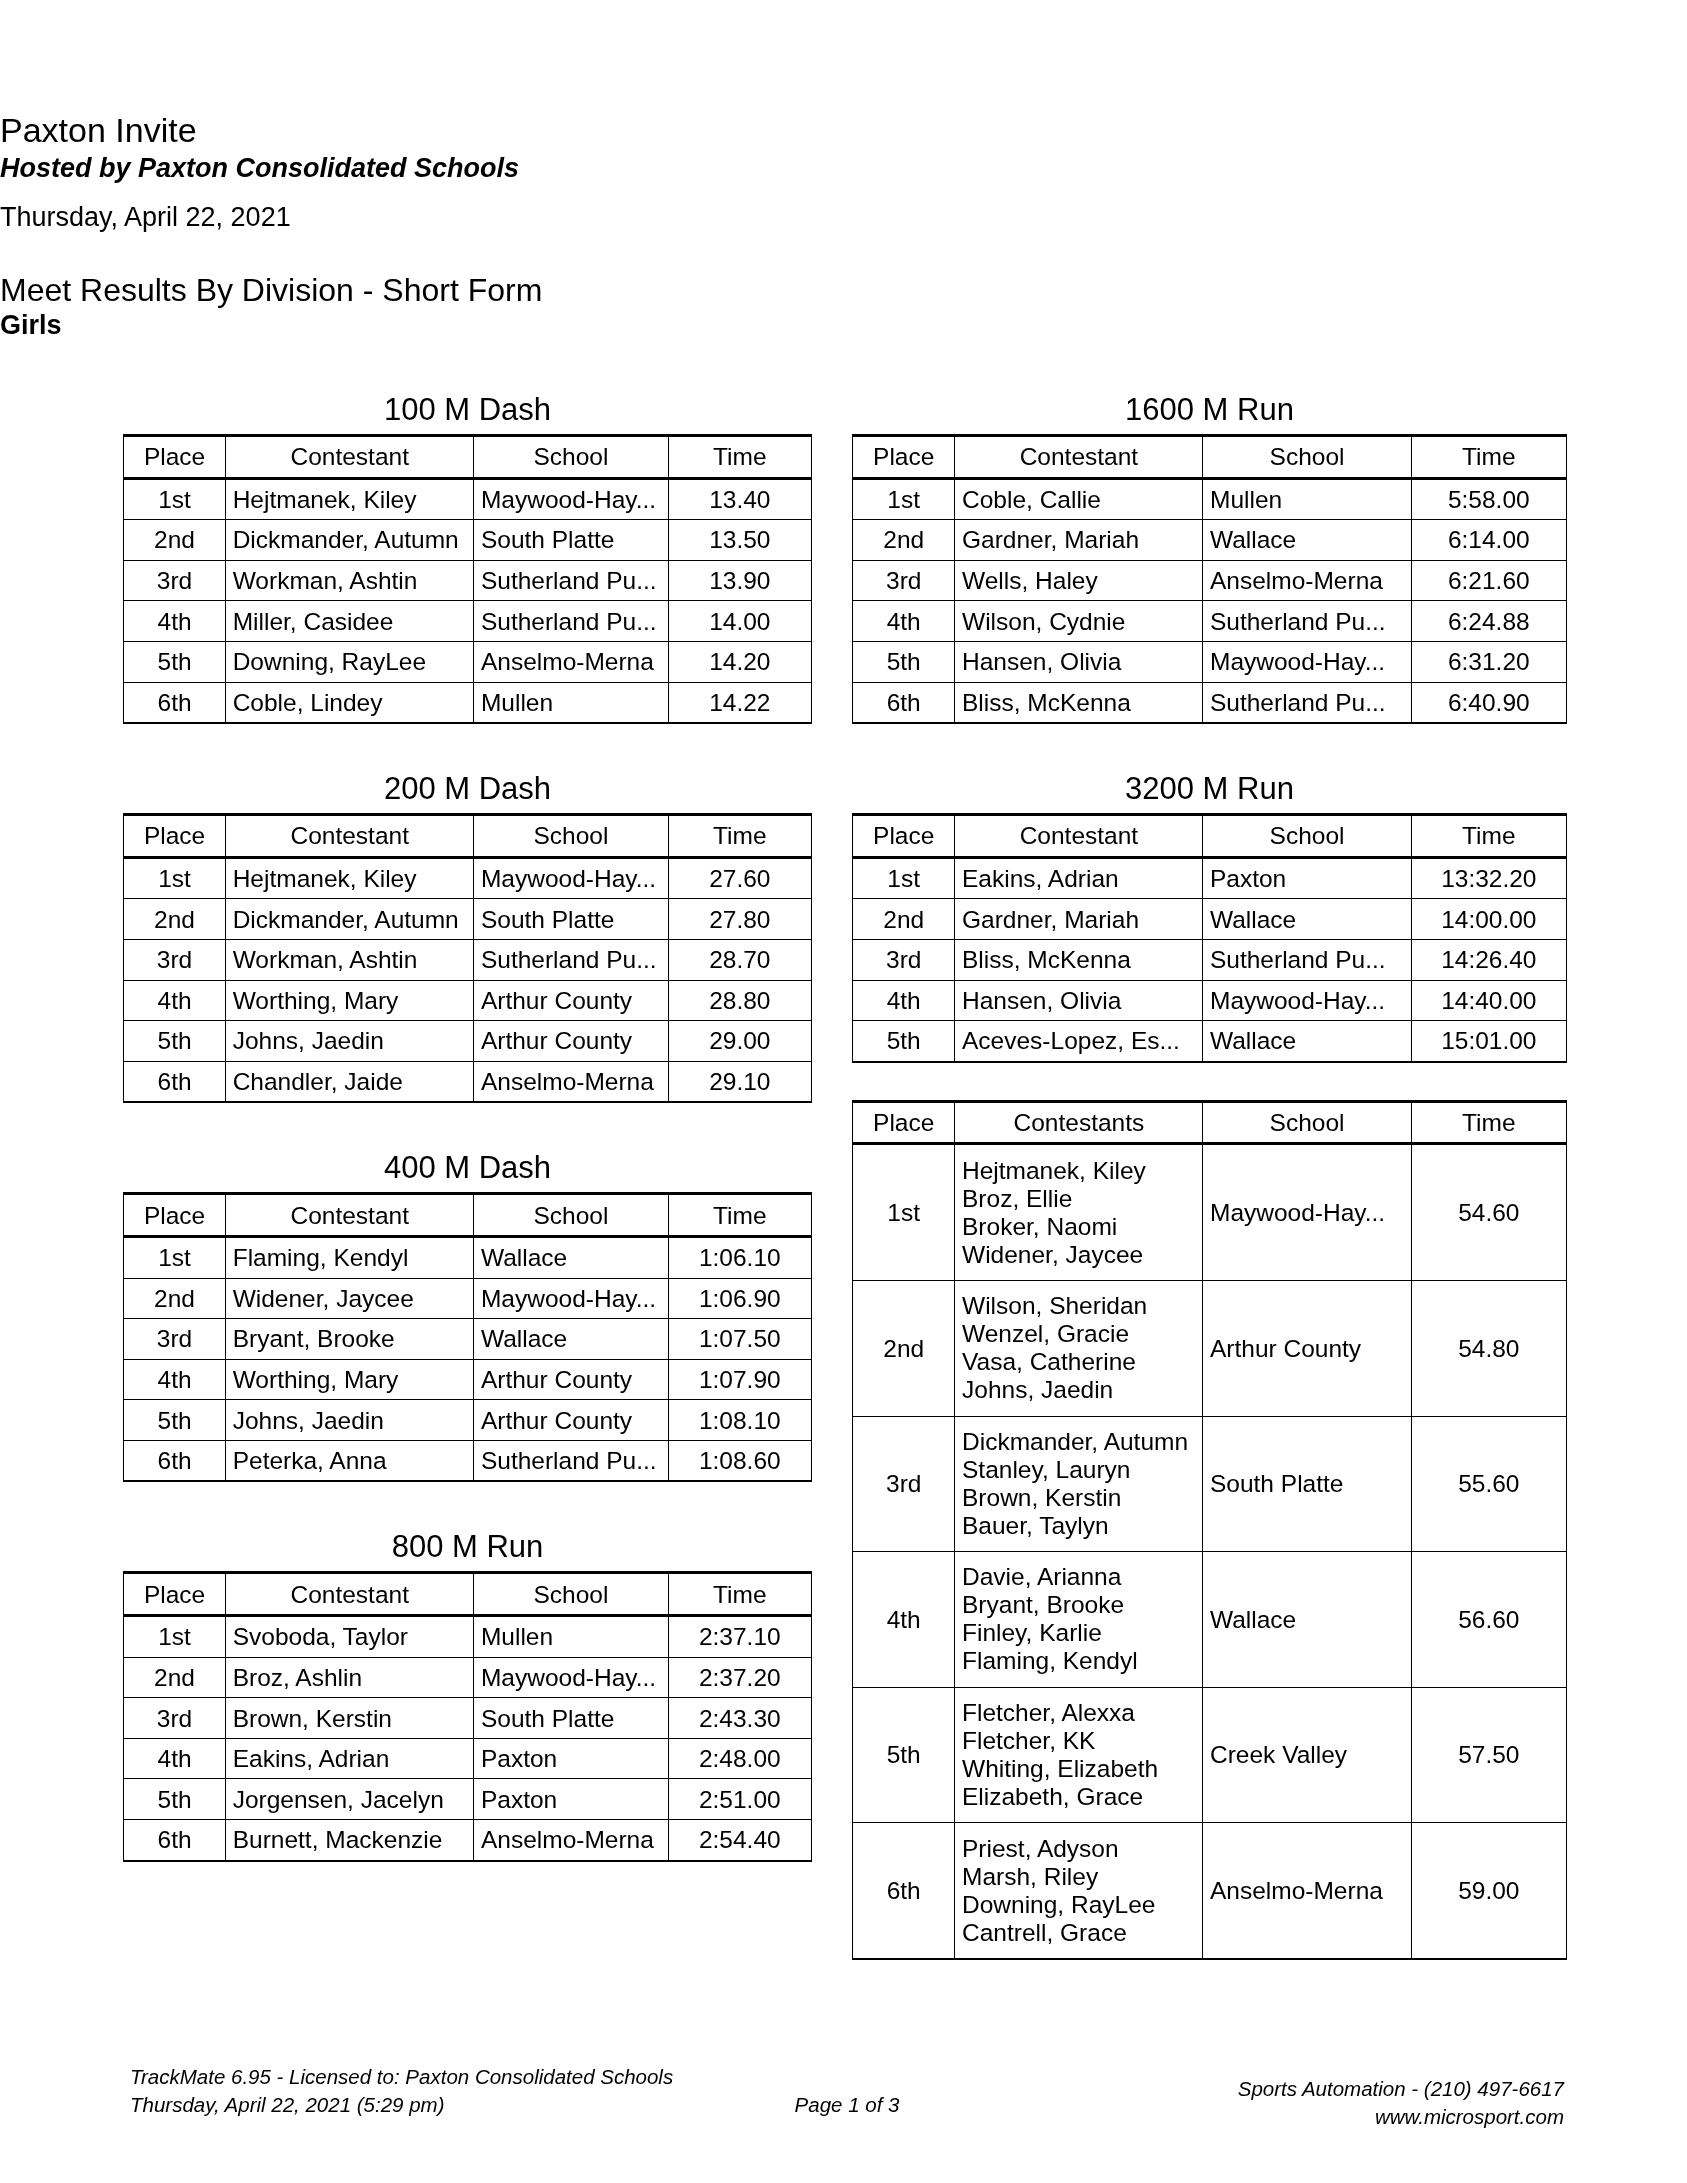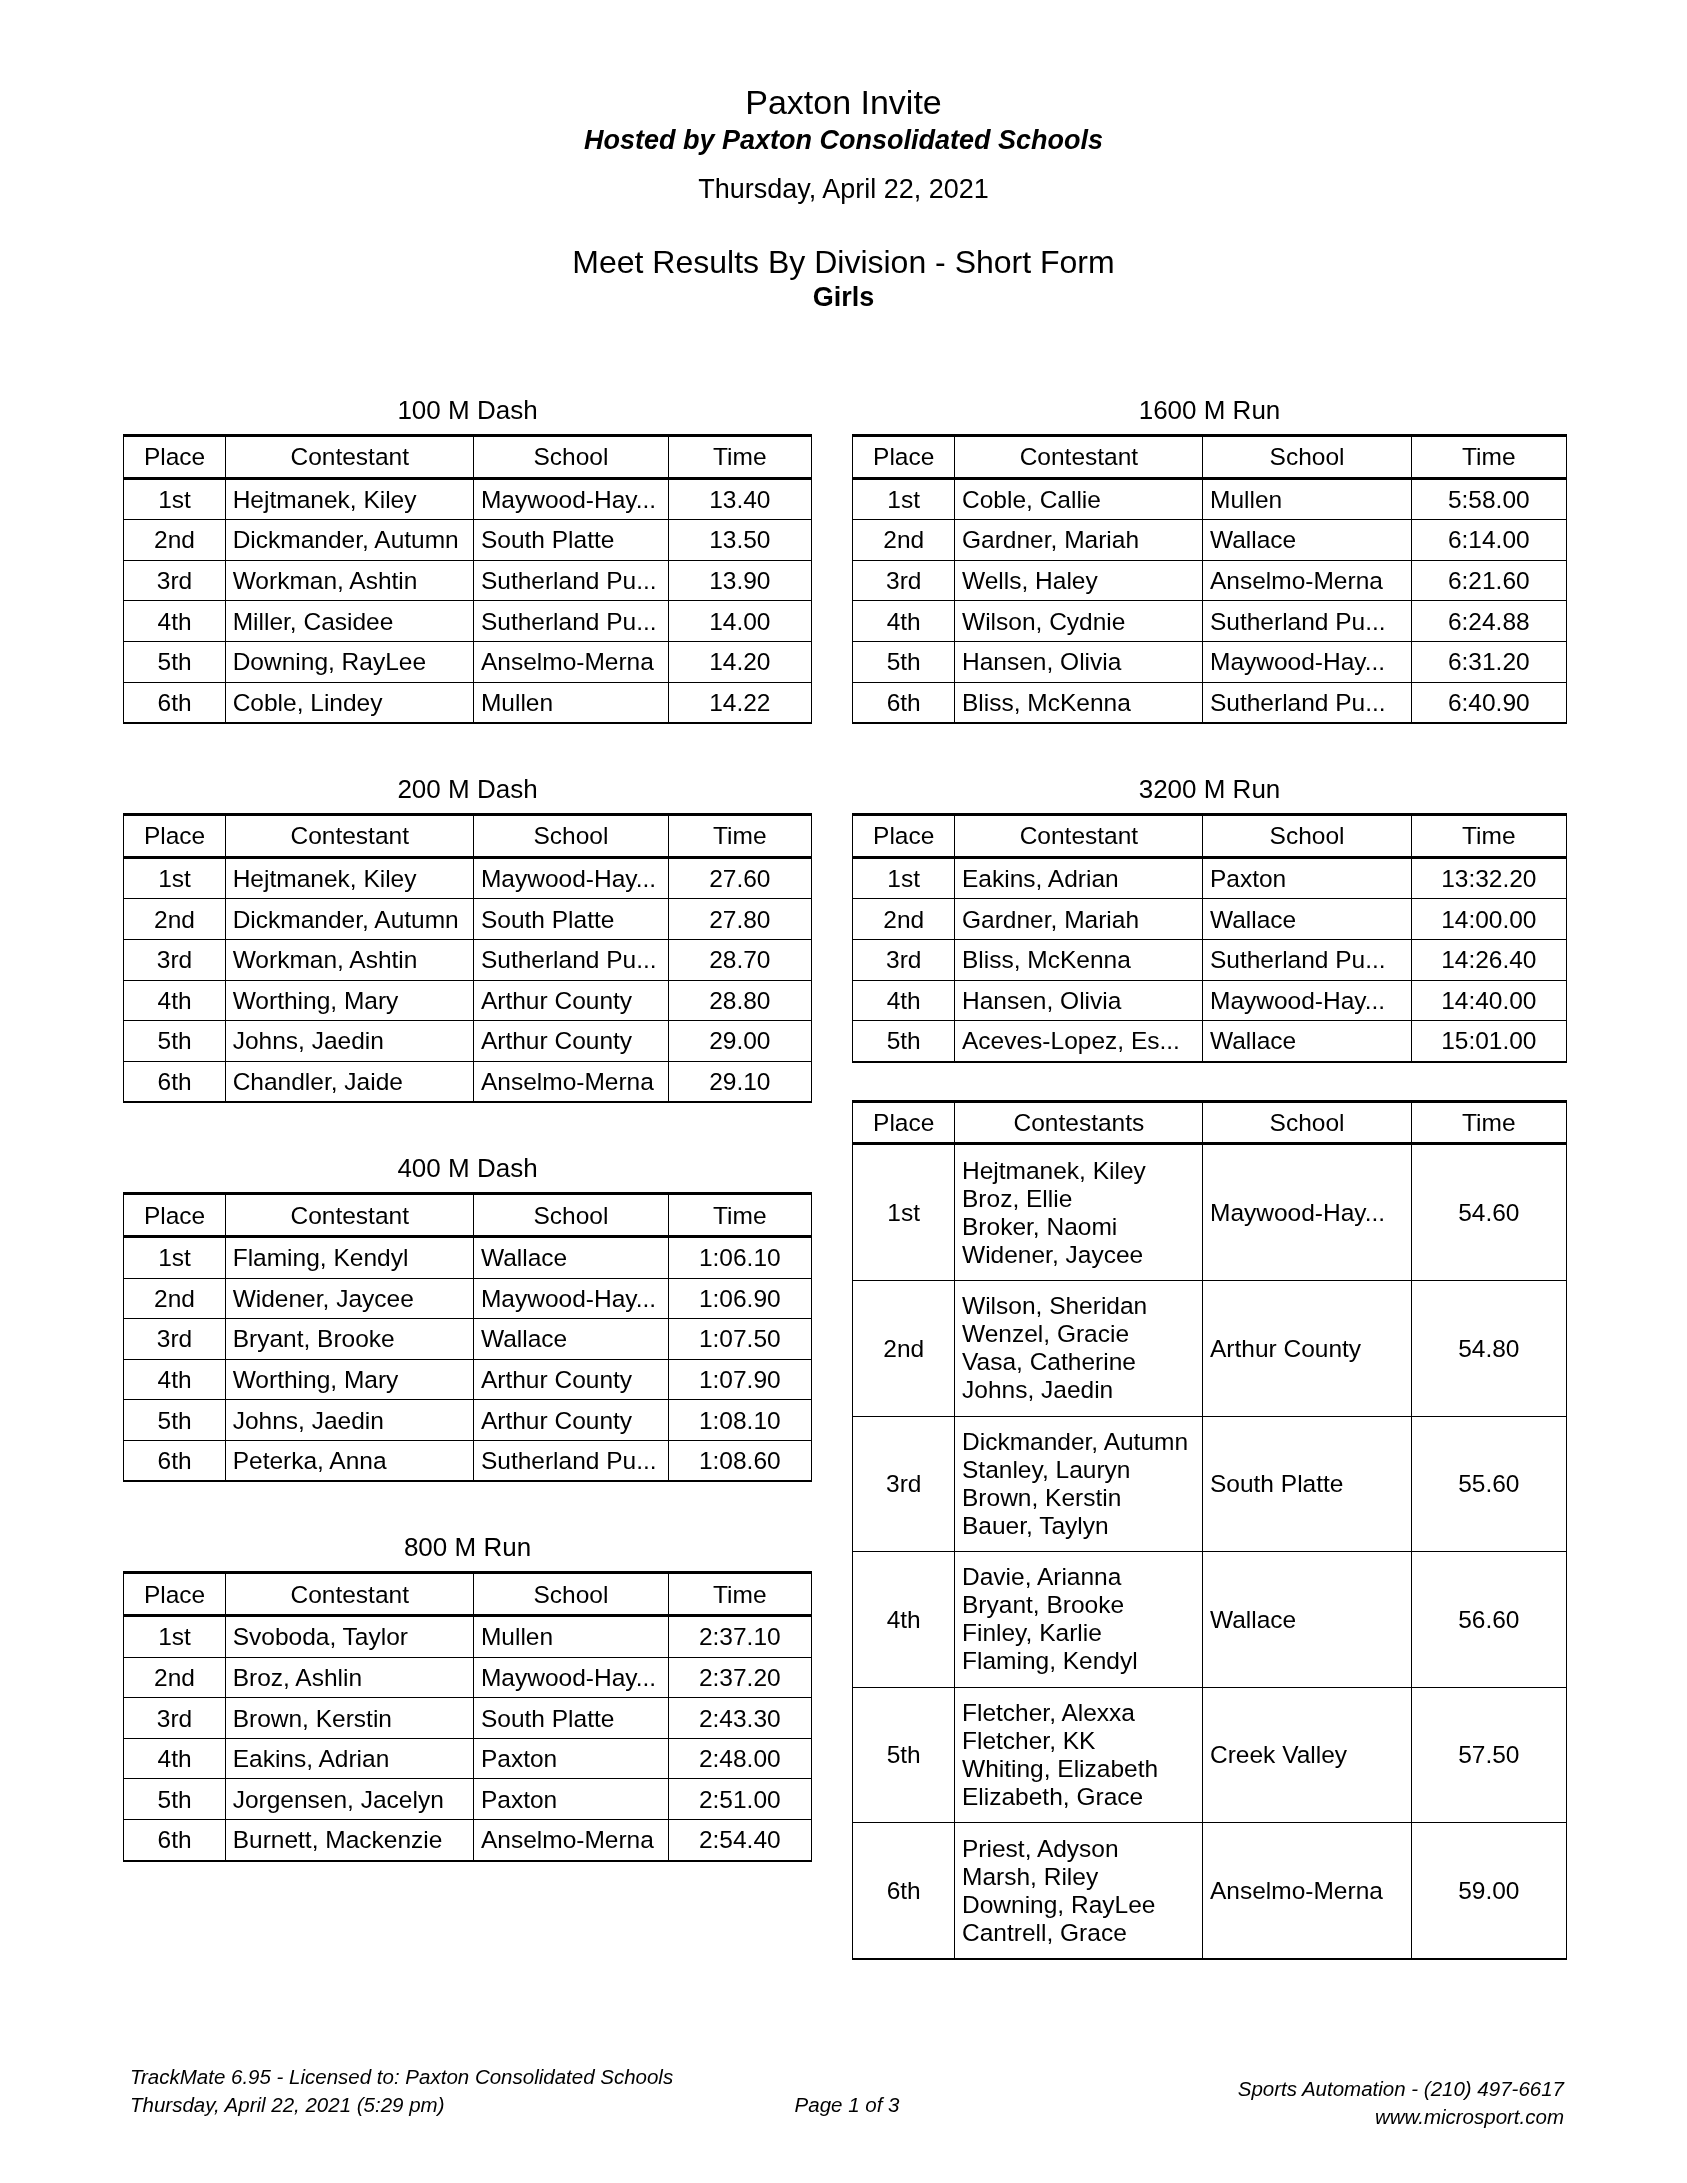--- a/index.html
+++ b/index.html
@@ -18,22 +18,22 @@
 
   .page {
     position: absolute;
     left: 0; top: 0;
     width: 1687px;
     height: 2183px;
   }
 
   
   .header {
-    text-align: center;
-    padding-top: 83px;
+    text-align: left;
+    padding-top: 111px;
   }
   .meet-title {
     font-size: 34px;
     line-height: 38px;
     font-weight: normal;
     letter-spacing: 0px;
   }
   .meet-host {
     font-size: 27px;
     line-height: 32px;
@@ -68,21 +68,21 @@
     position: absolute;
     top: 0;
   }
   .col-left  { left: 123px;  width: 689px; }
   .col-right { left: 852px; width: 715px; }
 
   .event-block { margin-bottom: 0px; }
 
   .event-title {
     text-align: center;
-    font-size: 26px;
+    font-size: 31px;
     line-height: 32px;
     padding-bottom: 8px;
   }
 
   
   table.results {
     border-collapse: collapse;
     width: 100%;
     table-layout: fixed;
     font-size: 0;

